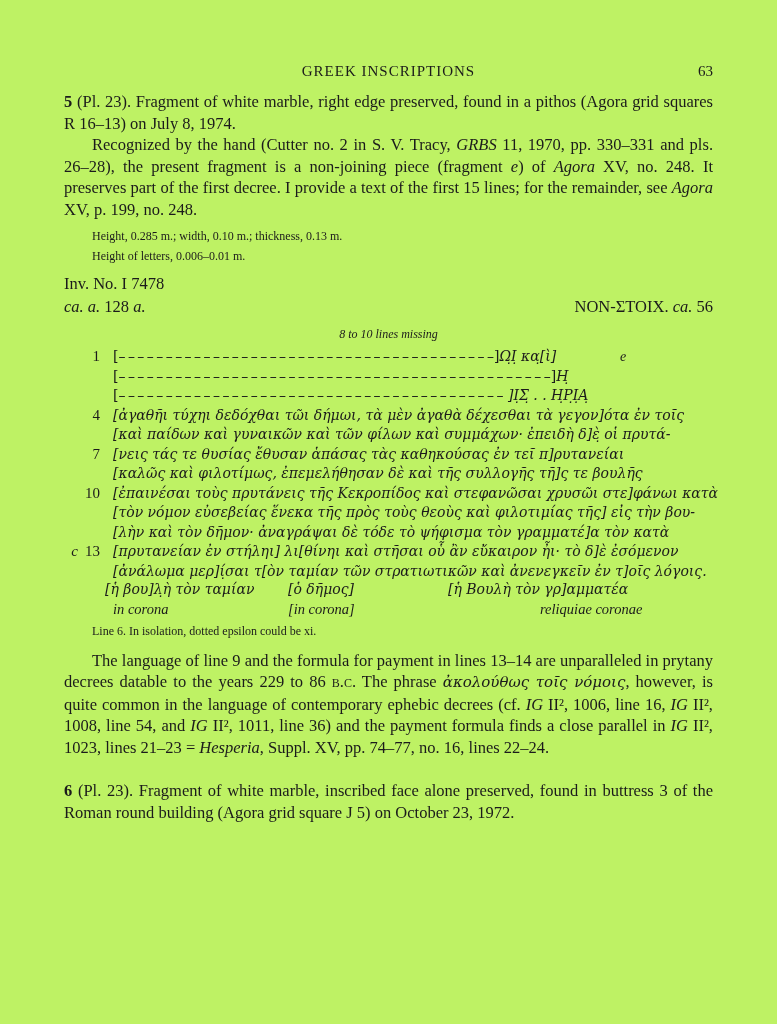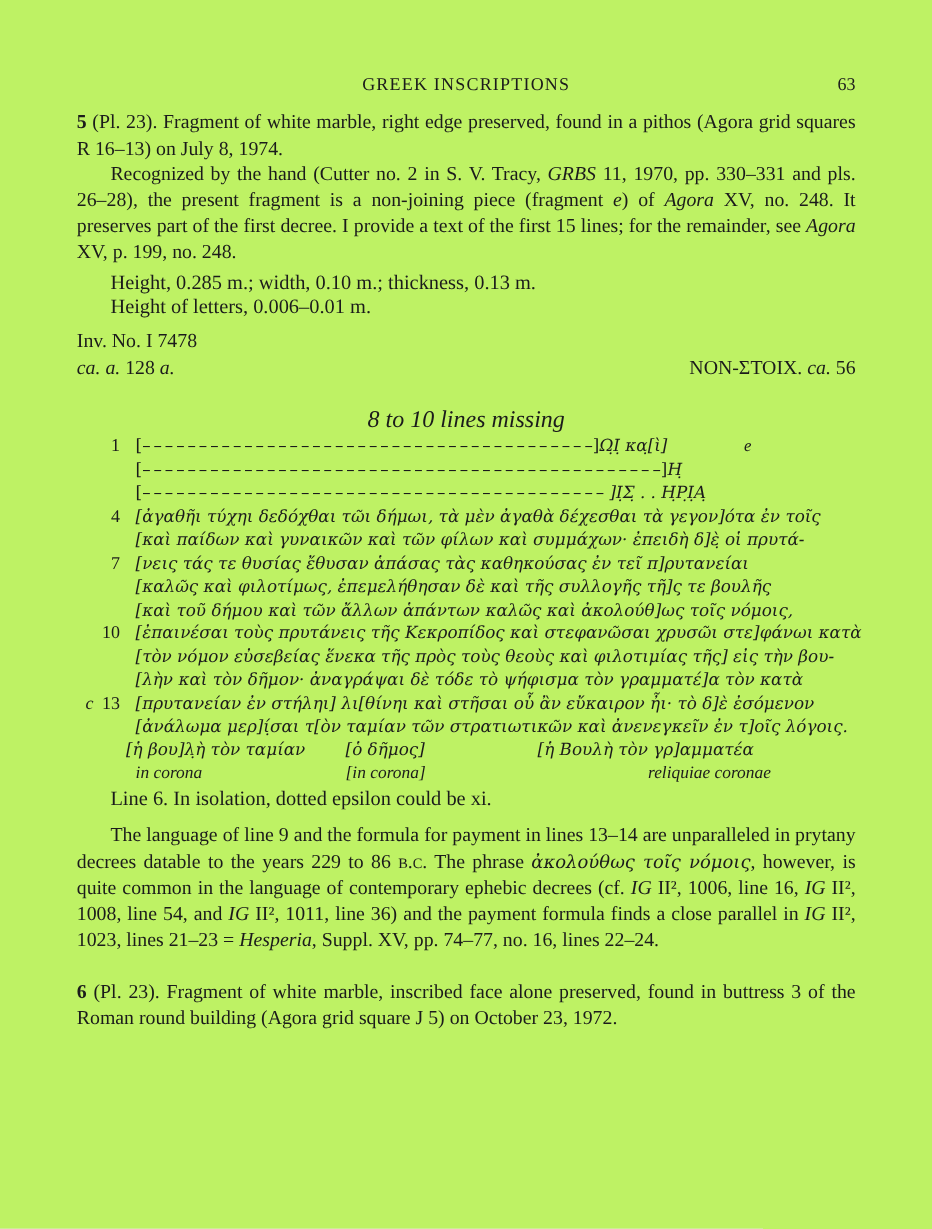--- a/index.html
+++ b/index.html
@@ -11,25 +11,25 @@
   .hdr{position:relative;text-align:center;font-size:15px;letter-spacing:1px;height:18px;}
   .hdr-num{position:absolute;right:0;top:0;letter-spacing:0;}
   p{margin:0;}
   .body{font-size:16.5px;line-height:21.5px;text-align:justify;}
   .p-first{margin-top:10px;}
   .indent{text-indent:28px;}
   .seg-b{font-weight:bold;}
   .seg-i{font-style:italic;}
   .seg-sc{font-variant:small-caps;}
   .seg-gi{font-style:italic;font-family:"DejaVu Serif",serif;font-size:15px;}
-  .small{font-size:17px;line-height:20px;text-align:justify;}
+  .small{font-size:12px;line-height:20px;text-align:justify;}
   .meas{margin-top:6px;margin-left:28px;text-align:left;}
   .inv{margin-top:8px;font-size:16.5px;}
   .daterow{display:flex;justify-content:space-between;margin-top:2px;font-size:16.5px;line-height:21px;}
-  .missing{font-style:italic;font-size:20px;text-align:center;margin-top:24px;line-height:18px;}
+  .missing{font-style:italic;font-size:12px;text-align:center;margin-top:8px;line-height:18px;}
   .greek-block{margin-top:4px;}
   .g-row{display:flex;font-family:"DejaVu Serif",serif;font-style:italic;font-size:14px;line-height:19.5px;position:relative;}
   .g-num{width:36px;min-width:36px;text-align:right;font-style:normal;font-family:"Liberation Serif",serif;font-size:15px;}
   .g-num .pre{font-style:italic;padding-right:7px;}
   .g-text{margin-left:13px;white-space:nowrap;}
   .g-dash{font-style:normal;word-spacing:-2px;}
   .g-marker{position:absolute;left:556px;top:0;font-style:italic;font-family:"Liberation Serif",serif;font-size:14px;}
   .g-cols{position:relative;height:19.5px;font-family:"DejaVu Serif",serif;font-style:italic;font-size:14px;}
   .g-cols span{position:absolute;top:0;white-space:nowrap;}
   .g-cols .c1{left:41px;}
@@ -103,24 +103,20 @@
     <div class="g-row">
       <span class="g-num">7</span>
       <span class="g-text">[νεις τάς τε θυσίας ἔθυσαν ἁπάσας τὰς καθηκούσας ἐν τεῖ π]ρυτανείαι</span>
     </div>
 
     <div class="g-row">
       <span class="g-num"></span>
       <span class="g-text">[καλῶς καὶ φιλοτίμως, ἐπεμελήθησαν δὲ καὶ τῆς συλλογῆς τῆ]ς τε βουλῆς</span>
     </div>
 
-    <div class="g-row">
-      <span class="g-num"></span>
-      <span class="g-text">[καὶ τοῦ δήμου καὶ τῶν ἄλλων ἁπάντων καλῶς καὶ ἀκολούθ]ως τοῖς νόμοις,</span>
-    </div>
 
     <div class="g-row">
       <span class="g-num">10</span>
       <span class="g-text">[ἐπαινέσαι τοὺς πρυτάνεις τῆς Κεκροπίδος καὶ στεφανῶσαι χρυσῶι στε]φάνωι κατὰ</span>
     </div>
 
     <div class="g-row">
       <span class="g-num"></span>
       <span class="g-text">[τὸν νόμον εὐσεβείας ἕνεκα τῆς πρὸς τοὺς θεοὺς καὶ φιλοτιμίας τῆς] εἰς τὴν βου-</span>
     </div>

